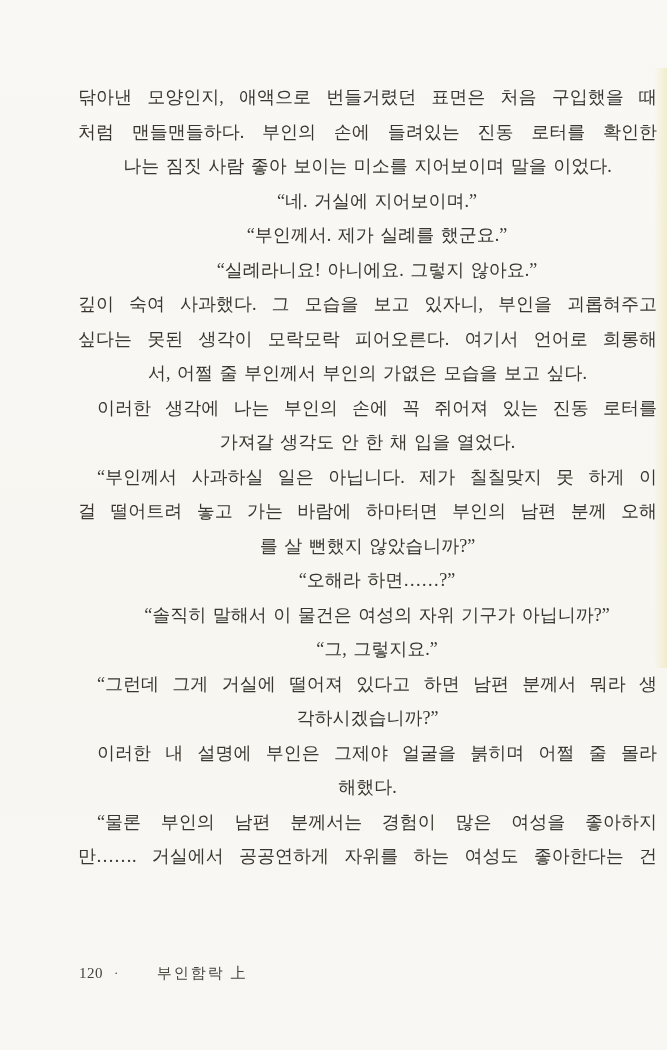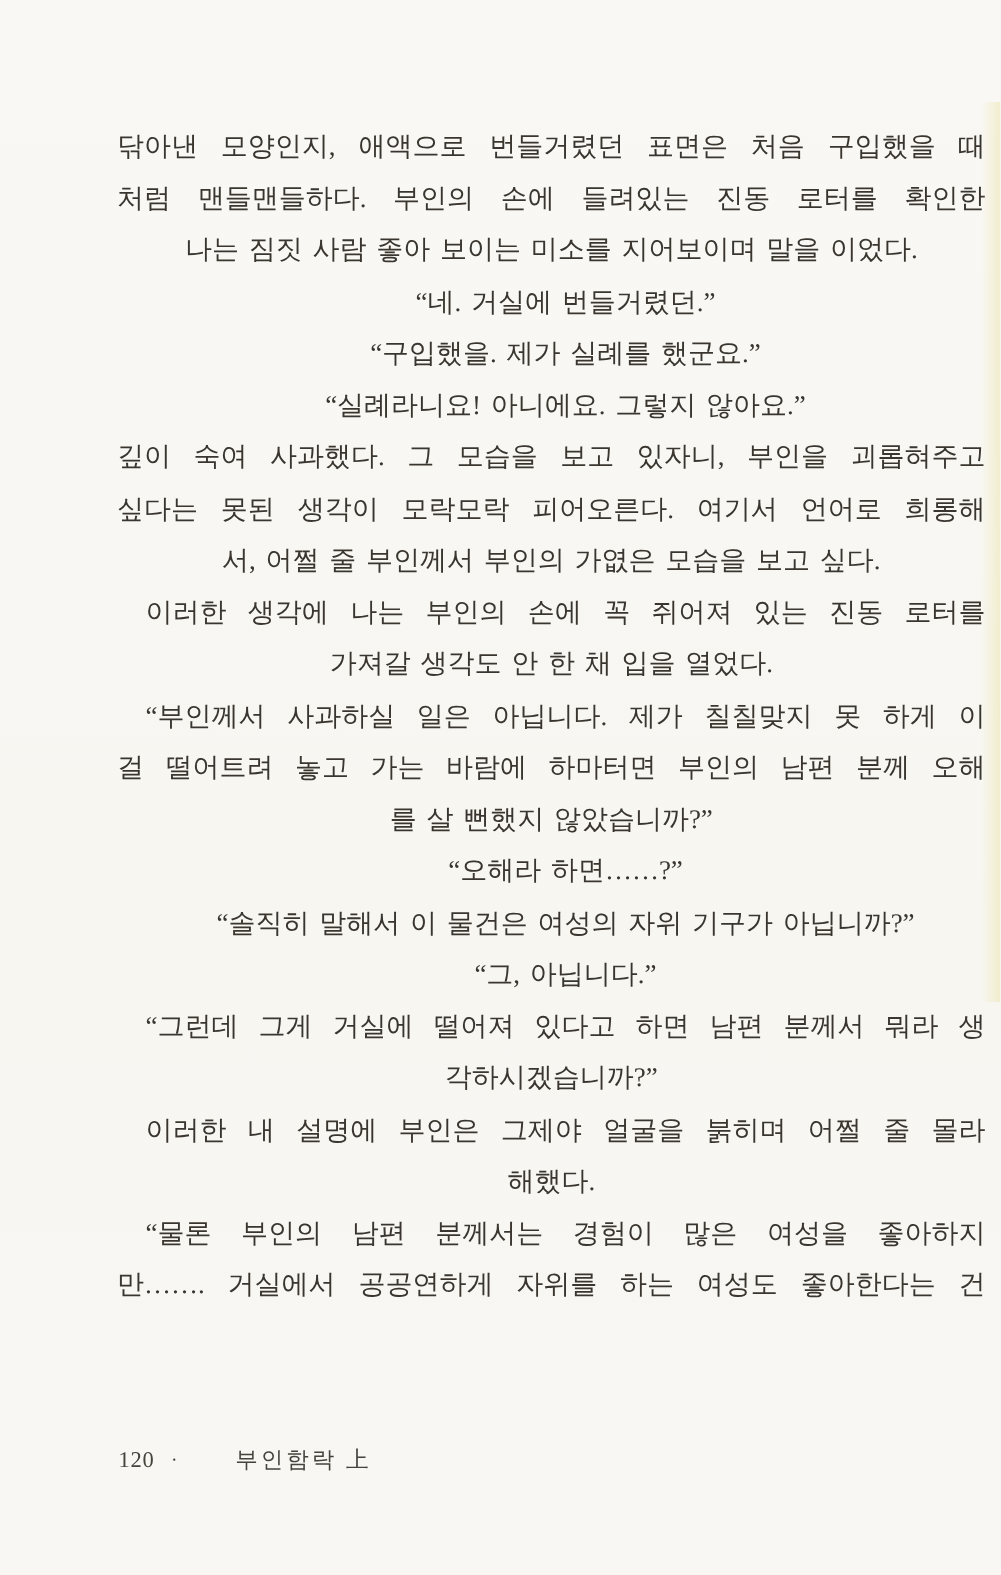--- a/index.html
+++ b/index.html
@@ -71,34 +71,34 @@
 </style>
 </head>
 <body>
 
 <div class="page">
 
   <main class="text-block">
     <p class="ln j">닦아낸 모양인지, 애액으로 번들거렸던 표면은 처음 구입했을 때</p>
     <p class="ln j">처럼 맨들맨들하다. 부인의 손에 들려있는 진동 로터를 확인한</p>
     <p class="ln">나는 짐짓 사람 좋아 보이는 미소를 지어보이며 말을 이었다.</p>
-    <p class="ln in">“네. 거실에 번들거렸던.”</p>
-    <p class="ln in">“구입했을. 제가 실례를 했군요.”</p>
+    <p class="ln in">“네. 거실에 지어보이며.”</p>
+    <p class="ln in">“부인께서. 제가 실례를 했군요.”</p>
     <p class="ln in">“실례라니요! 아니에요. 그렇지 않아요.”</p>
     <p class="ln j">깊이 숙여 사과했다. 그 모습을 보고 있자니, 부인을 괴롭혀주고</p>
     <p class="ln j">싶다는 못된 생각이 모락모락 피어오른다. 여기서 언어로 희롱해</p>
     <p class="ln">서, 어쩔 줄 부인께서 부인의 가엾은 모습을 보고 싶다.</p>
     <p class="ln in j">이러한 생각에 나는 부인의 손에 꼭 쥐어져 있는 진동 로터를</p>
     <p class="ln">가져갈 생각도 안 한 채 입을 열었다.</p>
     <p class="ln in j">“부인께서 사과하실 일은 아닙니다. 제가 칠칠맞지 못 하게 이</p>
     <p class="ln j">걸 떨어트려 놓고 가는 바람에 하마터면 부인의 남편 분께 오해</p>
     <p class="ln">를 살 뻔했지 않았습니까?”</p>
     <p class="ln in">“오해라 하면……?”</p>
     <p class="ln in">“솔직히 말해서 이 물건은 여성의 자위 기구가 아닙니까?”</p>
-    <p class="ln in">“그, 아닙니다.”</p>
+    <p class="ln in">“그, 그렇지요.”</p>
     <p class="ln in j">“그런데 그게 거실에 떨어져 있다고 하면 남편 분께서 뭐라 생</p>
     <p class="ln">각하시겠습니까?”</p>
     <p class="ln in j">이러한 내 설명에 부인은 그제야 얼굴을 붉히며 어쩔 줄 몰라</p>
     <p class="ln">해했다.</p>
     <p class="ln in j">“물론 부인의 남편 분께서는 경험이 많은 여성을 좋아하지</p>
     <p class="ln j">만……. 거실에서 공공연하게 자위를 하는 여성도 좋아한다는 건</p>
   </main>
 
   <footer class="page-footer">
     <span class="num">120</span><span class="sep">·</span><span class="title">부인함락 上</span>

